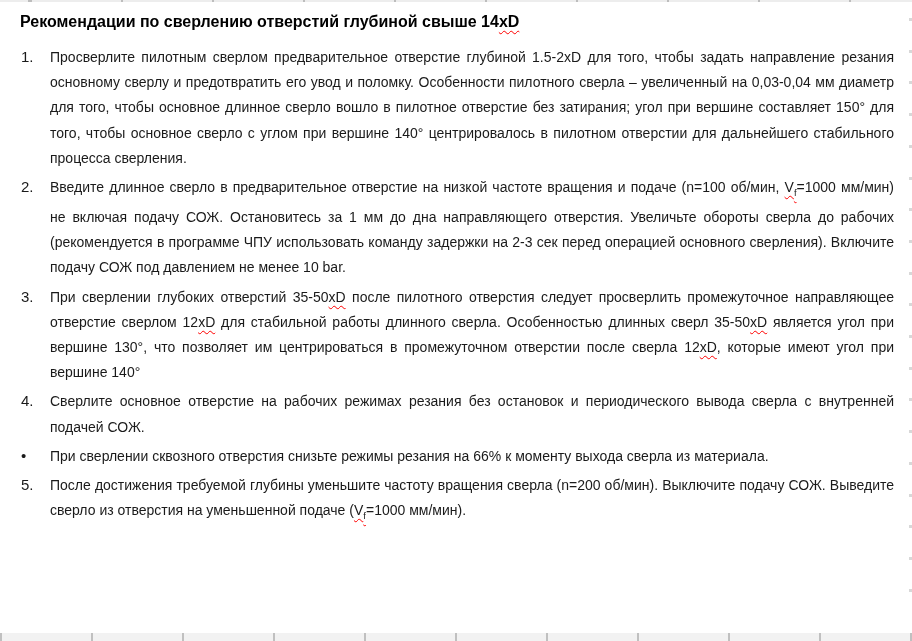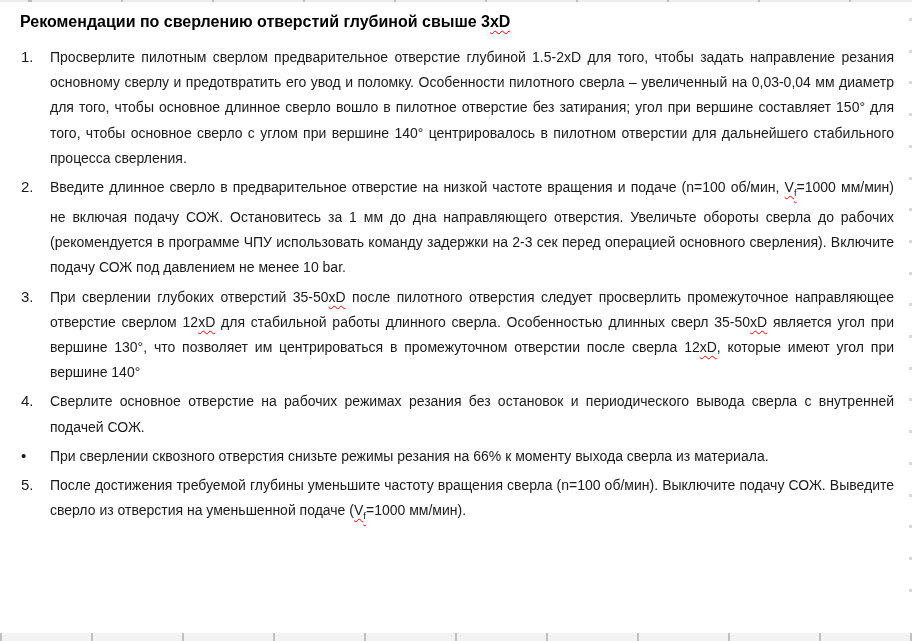--- a/index.html
+++ b/index.html
@@ -95,21 +95,21 @@
     font-size: 0.68em;
   }
 </style>
 </head>
 <body>
 
 <div class="page">
   <div class="top-ruler"></div>
 
   <div class="content">
-    <h1 class="title"><span>Рекомендации по сверлению отверстий глубиной свыше 3</span><span class="sp">xD</span></h1>
+    <h1 class="title"><span>Рекомендации по сверлению отверстий глубиной свыше 14</span><span class="sp">xD</span></h1>
 
     <div class="list">
 
       <div class="item">
         <span class="marker">1.</span>
         <p class="text"><span>Просверлите пилотным сверлом предварительное отверстие глубиной 1.5-2xD для того, чтобы задать направление резания основному сверлу и предотвратить его увод и поломку. Особенности пилотного сверла – увеличенный на 0,03-0,04 мм диаметр для того, чтобы основное длинное сверло вошло в пилотное отверстие без затирания; угол при вершине составляет 150° для того, чтобы основное сверло с углом при вершине 140° центрировалось в пилотном отверстии для дальнейшего стабильного процесса сверления.</span></p>
       </div>
 
       <div class="item">
         <span class="marker">2.</span>
@@ -126,21 +126,21 @@
         <p class="text"><span>Сверлите основное отверстие на рабочих режимах резания без остановок и периодического вывода сверла с внутренней подачей СОЖ.</span></p>
       </div>
 
       <div class="item">
         <span class="marker">•</span>
         <p class="text"><span>При сверлении сквозного отверстия снизьте режимы резания на 66% к моменту выхода сверла из материала.</span></p>
       </div>
 
       <div class="item">
         <span class="marker">5.</span>
-        <p class="text"><span>После достижения требуемой глубины уменьшите частоту вращения сверла (n=100 об/мин). Выключите подачу СОЖ. Выведите сверло из отверстия на уменьшенной подаче (</span><span class="sp">V</span><span class="sp sub">f</span><span>=1000 мм/мин).</span></p>
+        <p class="text"><span>После достижения требуемой глубины уменьшите частоту вращения сверла (n=200 об/мин). Выключите подачу СОЖ. Выведите сверло из отверстия на уменьшенной подаче (</span><span class="sp">V</span><span class="sp sub">f</span><span>=1000 мм/мин).</span></p>
       </div>
 
     </div>
   </div>
 
   <div class="right-marks"></div>
   <div class="bottom-ruler"></div>
 </div>
 
 </body></html>

